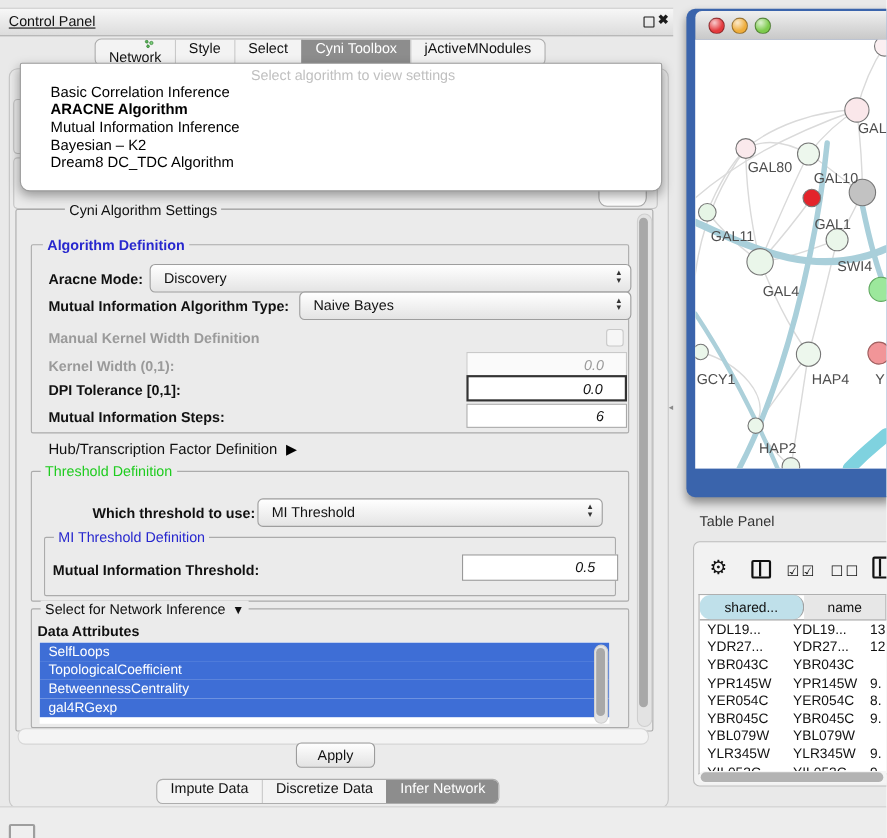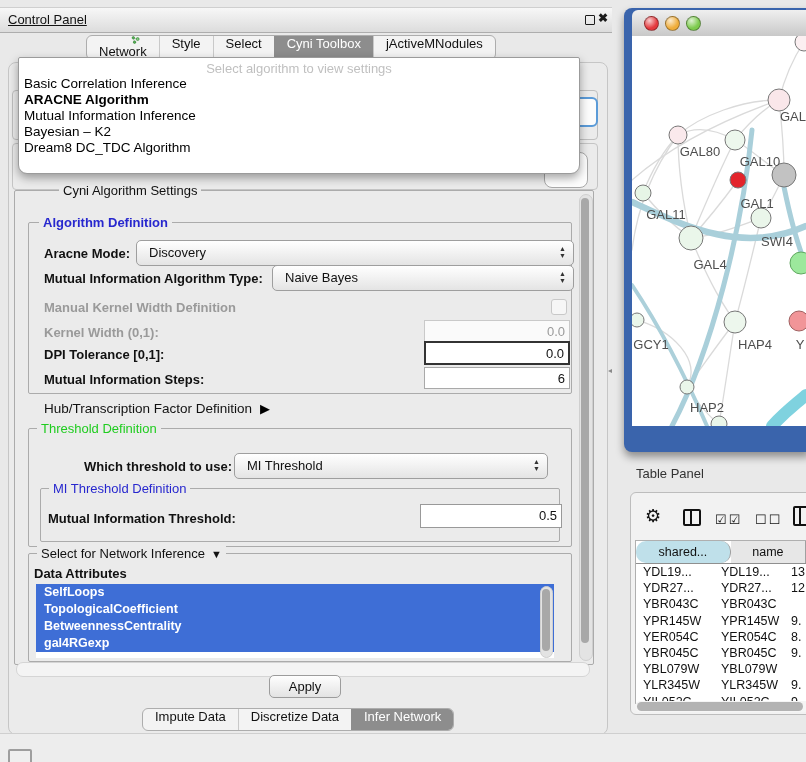--- a/index.html
+++ b/index.html
@@ -22,40 +22,40 @@
   .tab .net-icon{margin-right:5px;}
   
   .outer-panel{left:8px;top:62px;width:598px;height:671px;background:#EBEBEB;border:1px solid #C6C6C6;border-radius:8px;}
   
   .frag-g1{left:12px;top:90px;width:584px;height:48px;border:1px solid #BFBFBF;border-radius:4px;}
   .frag-combo-blue{left:550px;top:97px;width:44px;height:26px;background:#FCFCFC;border:2px solid #5B9BD8;border-radius:6px;}
   .frag-g2{left:12px;top:143px;width:584px;height:45px;border:1px solid #C4C4C4;border-radius:4px;}
   .frag-combo2{left:544px;top:152px;width:42px;height:34px;background:#FDFDFD;border:1px solid #A9A9A9;border-radius:8px;}
   
   .dropdown{left:18px;top:57px;width:560px;height:115px;background:#FFF;border:1px solid #9B9B9B;
-    border-radius:2px 2px 9px 9px;box-shadow:0 4px 10px rgba(0,0,0,.35);z-index:6;}
+    border-radius:2px 2px 9px 9px;box-shadow:0 4px 10px rgba(0,0,0,.35);z-index:6;padding-left:22px;}
   .dd-prompt{margin-top:3px;text-align:center;font-size:13px;color:#C0C0C0;}
   .dd-item{padding-left:5px;font-size:13.5px;line-height:16.1px;color:#000;white-space:nowrap;}
   .dd-item.bold{font-weight:bold;}
   
   .fieldset{border:1px solid #ABABAB;border-radius:2px;}
   .fs-label{position:absolute;top:-8px;font-size:13px;background:#EBEBEB;padding:0 4px;white-space:nowrap;}
   .blue{color:#2727CE;}
   .green{color:#1FCC1F;}
   .bold{font-weight:bold;}
   .gray{color:#9A9A9A;}
   .lbl{font-size:13px;white-space:nowrap;}
   
   .combo{background:linear-gradient(#FFFFFF,#E4E4E4);border:1px solid #9E9E9E;border-radius:5px;font-size:13px;}
   .combo .val{position:absolute;left:12px;top:4px;white-space:nowrap;}
   .combo .arrows{position:absolute;right:7px;top:4px;font-size:7px;line-height:7px;color:#333;text-align:center;}
   .combo .arrows::before{content:"\25B2";display:block;}
   .combo .arrows::after{content:"\25BC";display:block;}
   
-  .field{background:#FFF;text-align:right;font-size:13px;padding-right:4px;box-sizing:border-box;}
+  .field{background:#FFF;text-align:right;font-size:13px;padding-right:20px;box-sizing:border-box;font-style:italic;}
   .checkbox{width:14px;height:14px;background:#F6F6F6;border:1px solid #C8C8C8;border-radius:3px;}
   
   .tri-right::after{content:"\25B6";font-size:13px;color:#000;margin-left:8px;}
   .tri-down::after{content:"\25BC";font-size:11px;color:#111;margin-left:6px;}
   
   .vscroll-track{width:12px;background:#E3E3E3;border:1px solid #CFCFCF;border-radius:7px;}
   .vscroll-thumb{position:absolute;left:1px;width:8px;background:#A8A8A8;border-radius:5px;}
   .hscroll-track{height:13px;background:#F4F4F4;border:1px solid #D5D5D5;border-radius:7px;}
   .hscroll-thumb{position:absolute;top:2px;height:8px;background:#B2B2B2;border-radius:5px;}
   
@@ -204,21 +204,21 @@
   <div class="abs fieldset" style="left:40px;top:488px;width:518px;height:52px;">
     <span class="fs-label blue" style="left:8px;">MI Threshold Definition</span>
   </div>
   <div class="abs lbl bold" style="left:48px;top:511px;">Mutual Information Threshold:</div>
   <div class="abs field" style="left:420px;top:504px;width:142px;height:24px;line-height:22px;border:1px solid #999;">0.5</div>
 
   <div class="abs fieldset" style="left:28px;top:553px;width:542px;height:107px;">
     <span class="fs-label tri-down" style="left:8px;"><span>Select for Network Inference</span></span>
   </div>
   <div class="abs lbl bold" style="left:34px;top:566px;">Data Attributes</div>
-  <div class="abs attr-list" style="left:36px;top:584px;width:518px;height:74px;font-weight:bold;" id="attr-list">
+  <div class="abs attr-list" style="left:36px;top:584px;width:518px;height:74px;" id="attr-list">
       <div class="attr-item">SelfLoops</div>
       <div class="attr-item">TopologicalCoefficient</div>
       <div class="attr-item">BetweennessCentrality</div>
       <div class="attr-item">gal4RGexp</div>
     </div>
   <div class="abs vscroll-track" style="left:540px;top:586px;height:70px;width:11px;">
     <div class="vscroll-thumb" style="top:2px;height:62px;"></div>
   </div>
   <div class="abs hscroll-track" style="left:16px;top:662px;width:572px;">
     <div class="hscroll-thumb" style="right:32px;"></div>

